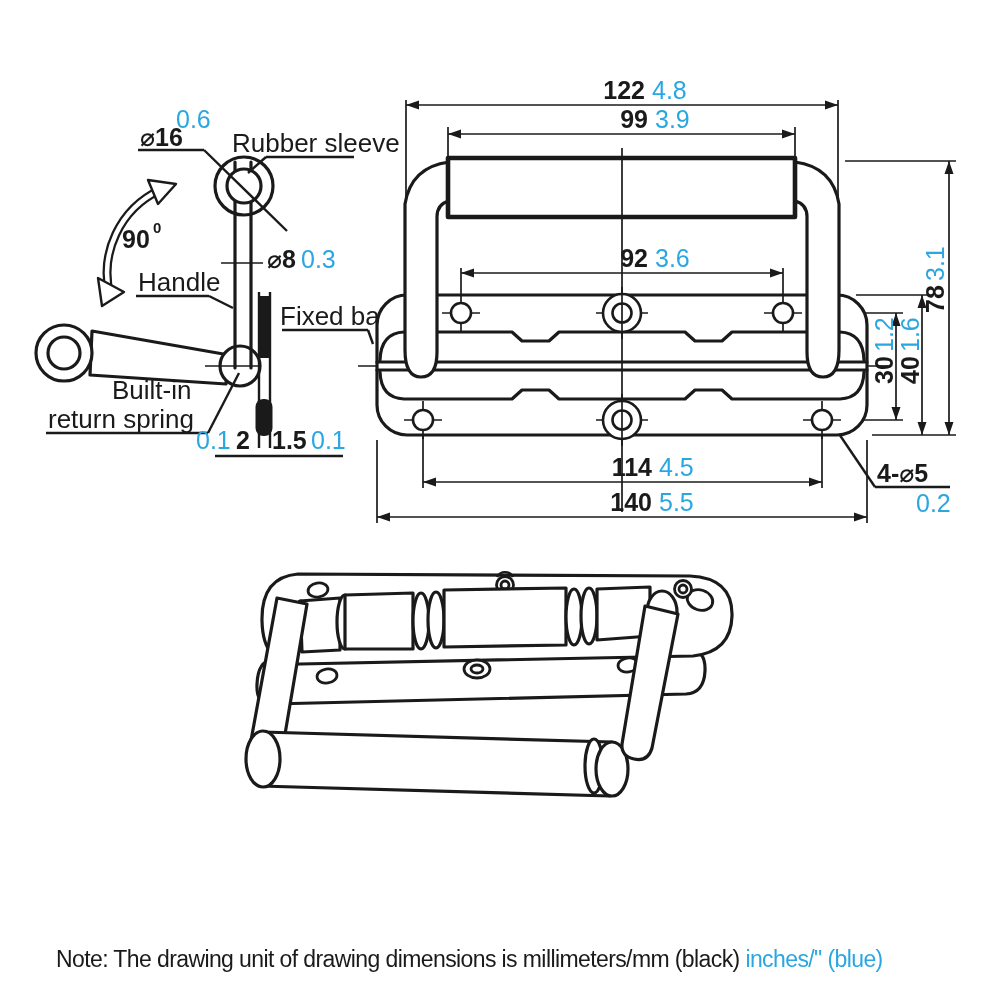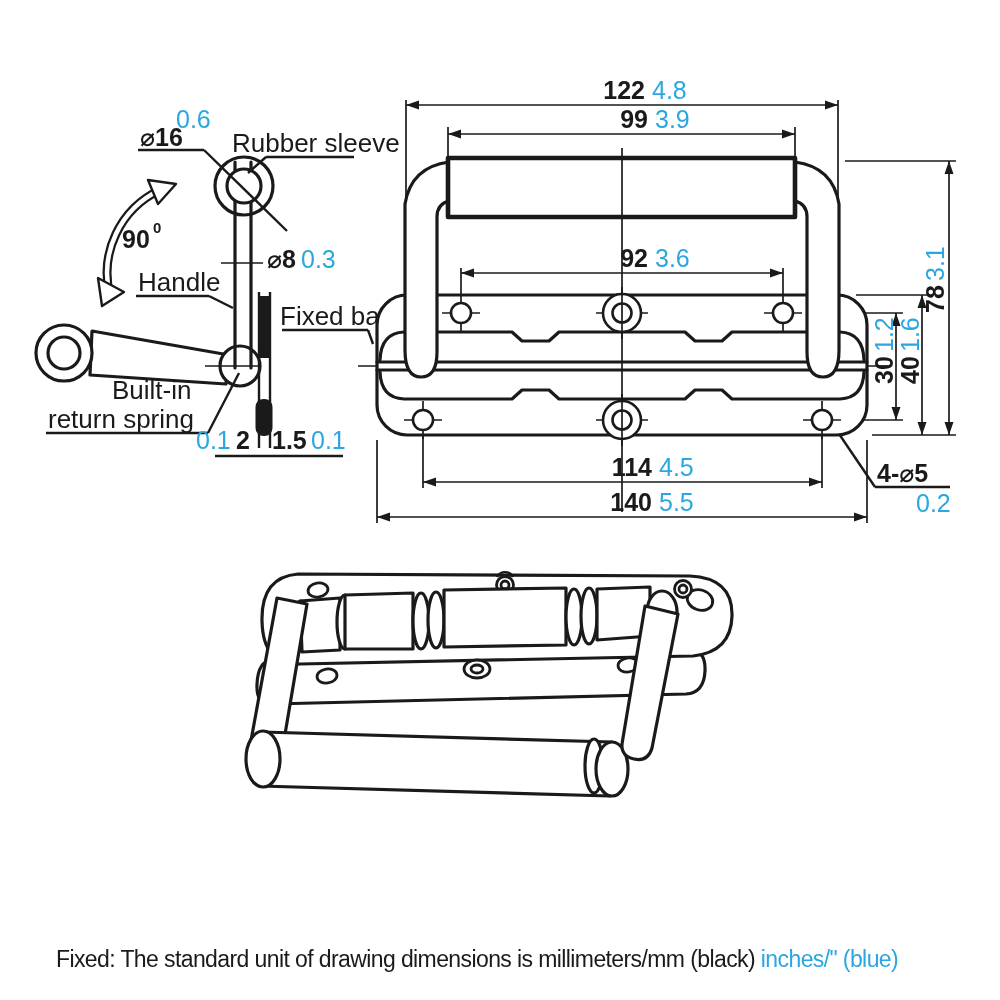--- a/index.html
+++ b/index.html
@@ -227,16 +227,16 @@
     <path class="lnf" d="M262,732 L612,742 L610,796 L260,786 Z"></path>
     <ellipse class="lnf" cx="263" cy="759" rx="17" ry="28"></ellipse>
     <ellipse class="lnf" cx="594" cy="766" rx="9" ry="27"></ellipse>
     <ellipse class="lnf" cx="612" cy="769" rx="16" ry="27"></ellipse>
     <path class="lnf" d="M645,606 L678,614 L652,748 Q648,762 634,759 Q621,756 622,744 Z"></path>
   </g>
 </svg>
 
   
   <div id="note">
-    <span class="nb">Fixed: The standard unit of drawing dimensions is millimeters/mm (black)</span>
+    <span class="nb">Note: The drawing unit of drawing dimensions is millimeters/mm (black)</span>
     <span class="nu">inches/" (blue)</span>
   </div>
 </div>
 
 </body></html>

